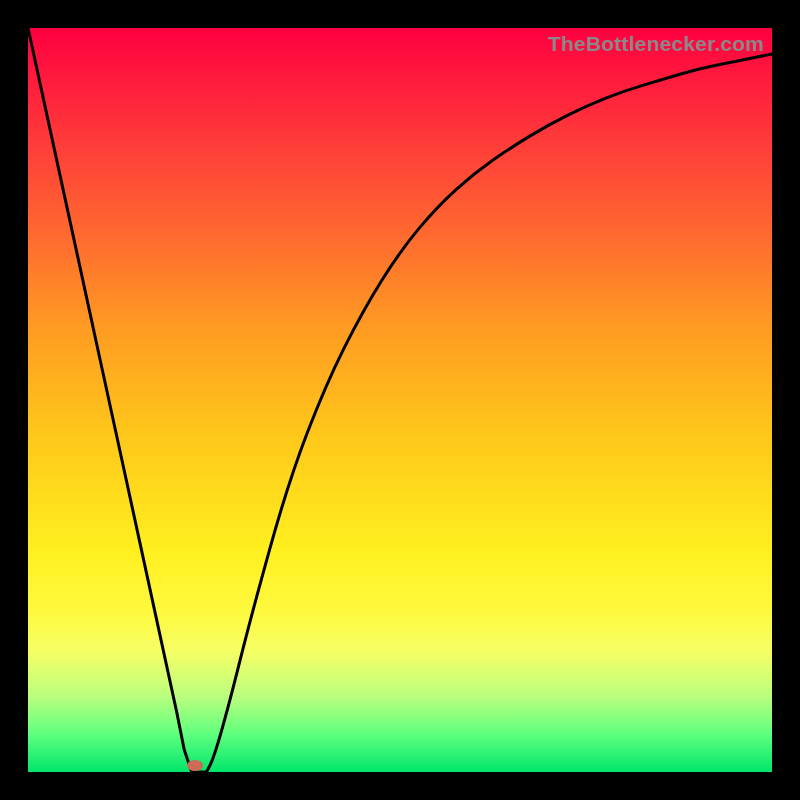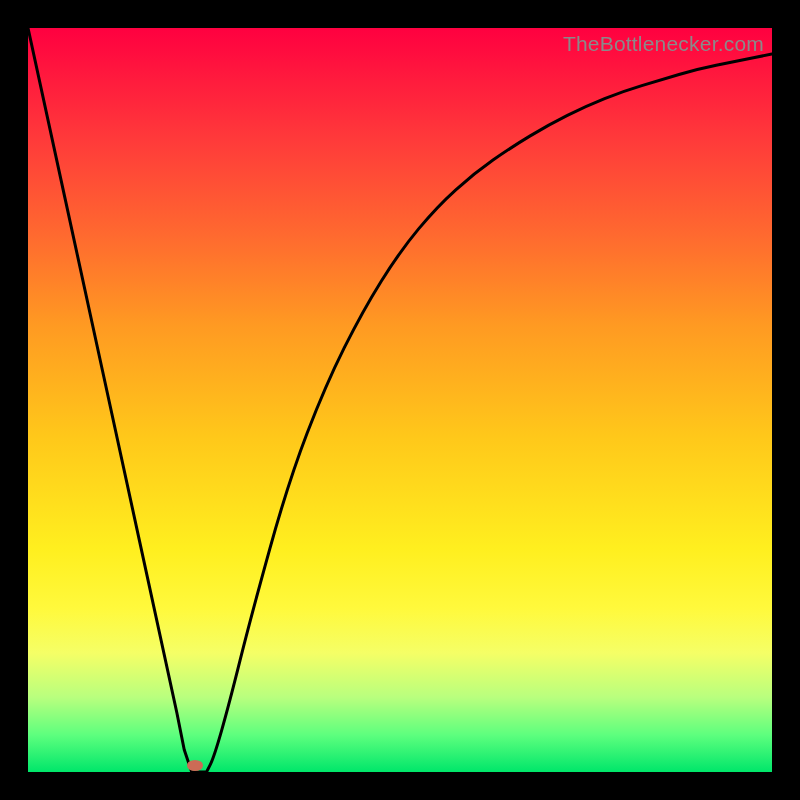--- a/index.html
+++ b/index.html
@@ -29,21 +29,21 @@
       #5eff7e 95%,
       #00e66a 100%
     );
   }
   .attribution {
     position: absolute;
     top: 4px;
     right: 8px;
     font-size: 21px;
     color: #8a8a8a;
-    font-weight: 400;
+    font-weight: 700;
     letter-spacing: 0.2px;
   }
   .curve-svg {
     position: absolute;
     left: 0;
     top: 0;
     width: 744px;
     height: 744px;
   }
   .marker {

